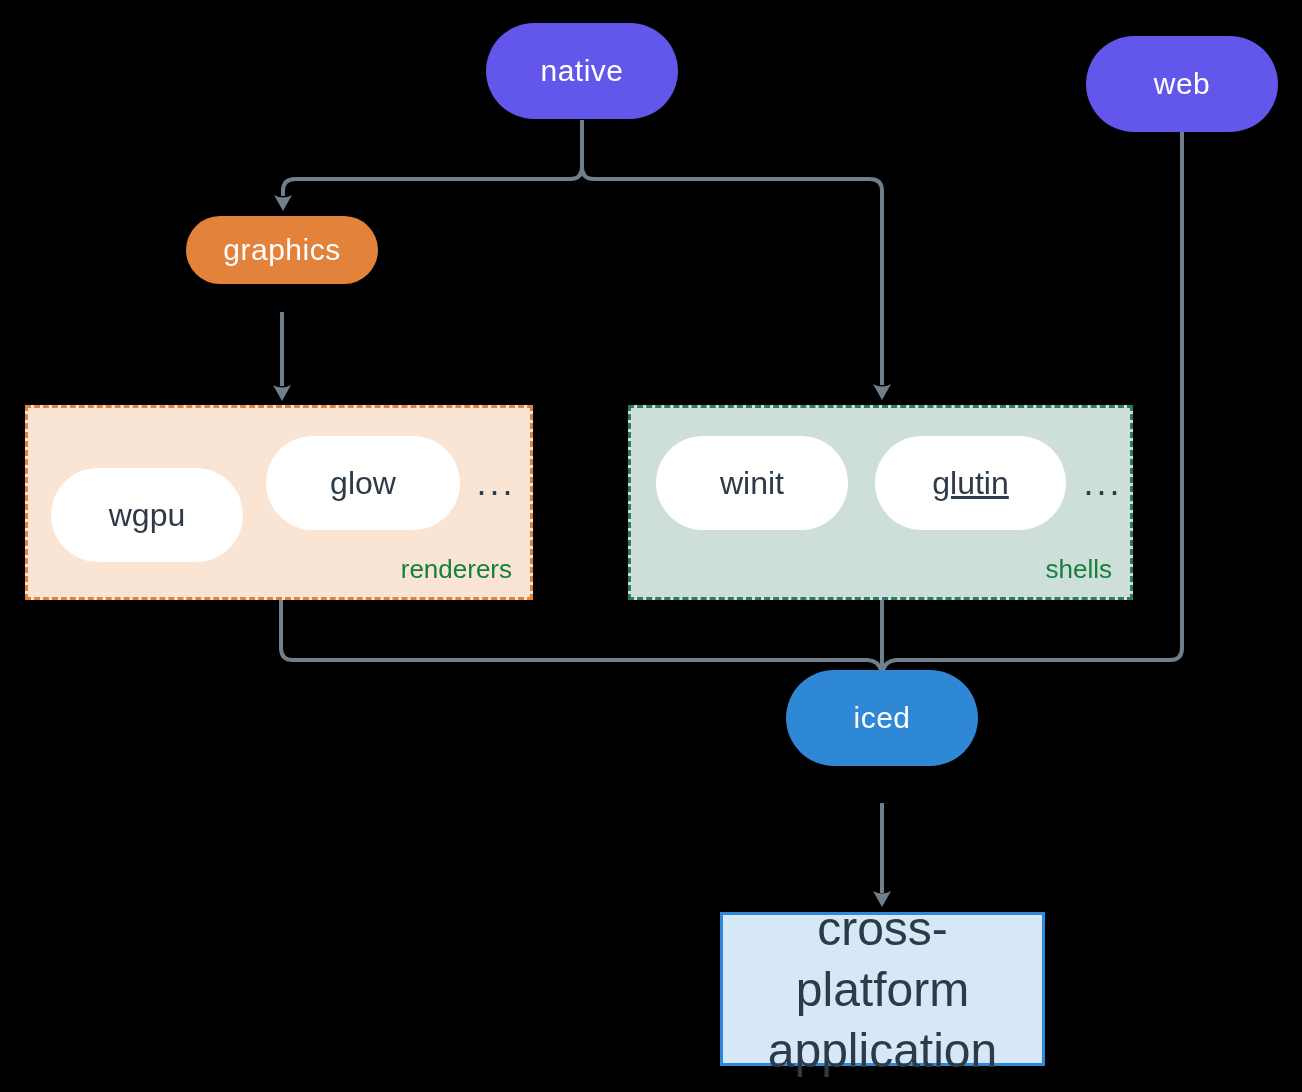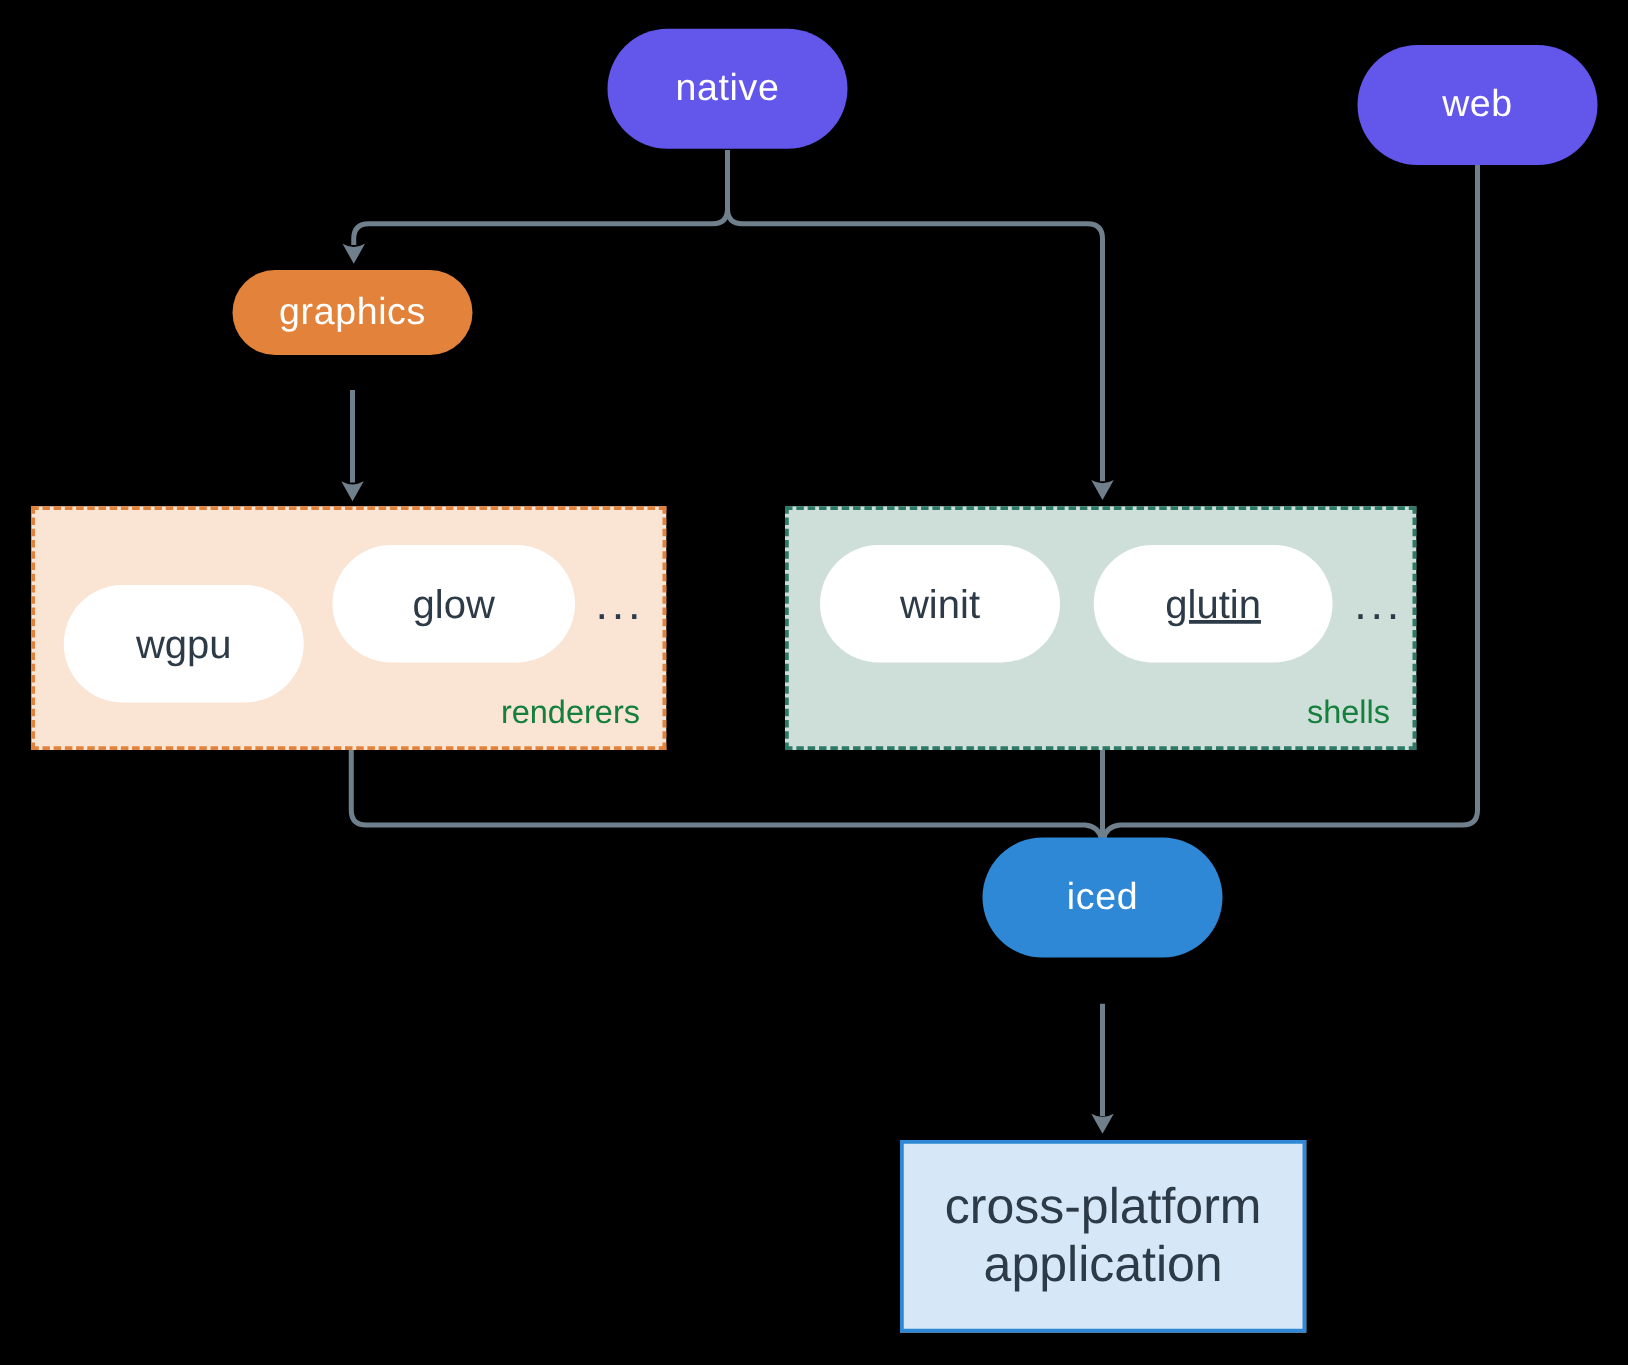--- a/index.html
+++ b/index.html
@@ -93,22 +93,22 @@
     border: 3px solid #2E88D6;
     display: flex;
     align-items: center;
     justify-content: center;
     text-align: center;
   }
   .app-box .app-label {
     display: block;
     max-width: 285px;
     color: #2D3A47;
-    font-size: 40px;
-    line-height: 47px;
+    font-size: 48px;
+    line-height: 61px;
   }
 </style>
 </head>
 <body>
 
 <div class="stage">
 
   <svg class="connectors" viewBox="0 0 1302 1092">
 
     <path class="line" d="M 582 120 L 582 167 Q 582 179 570 179 L 295 179 Q 283 179 283 191 L 283 196"></path>

